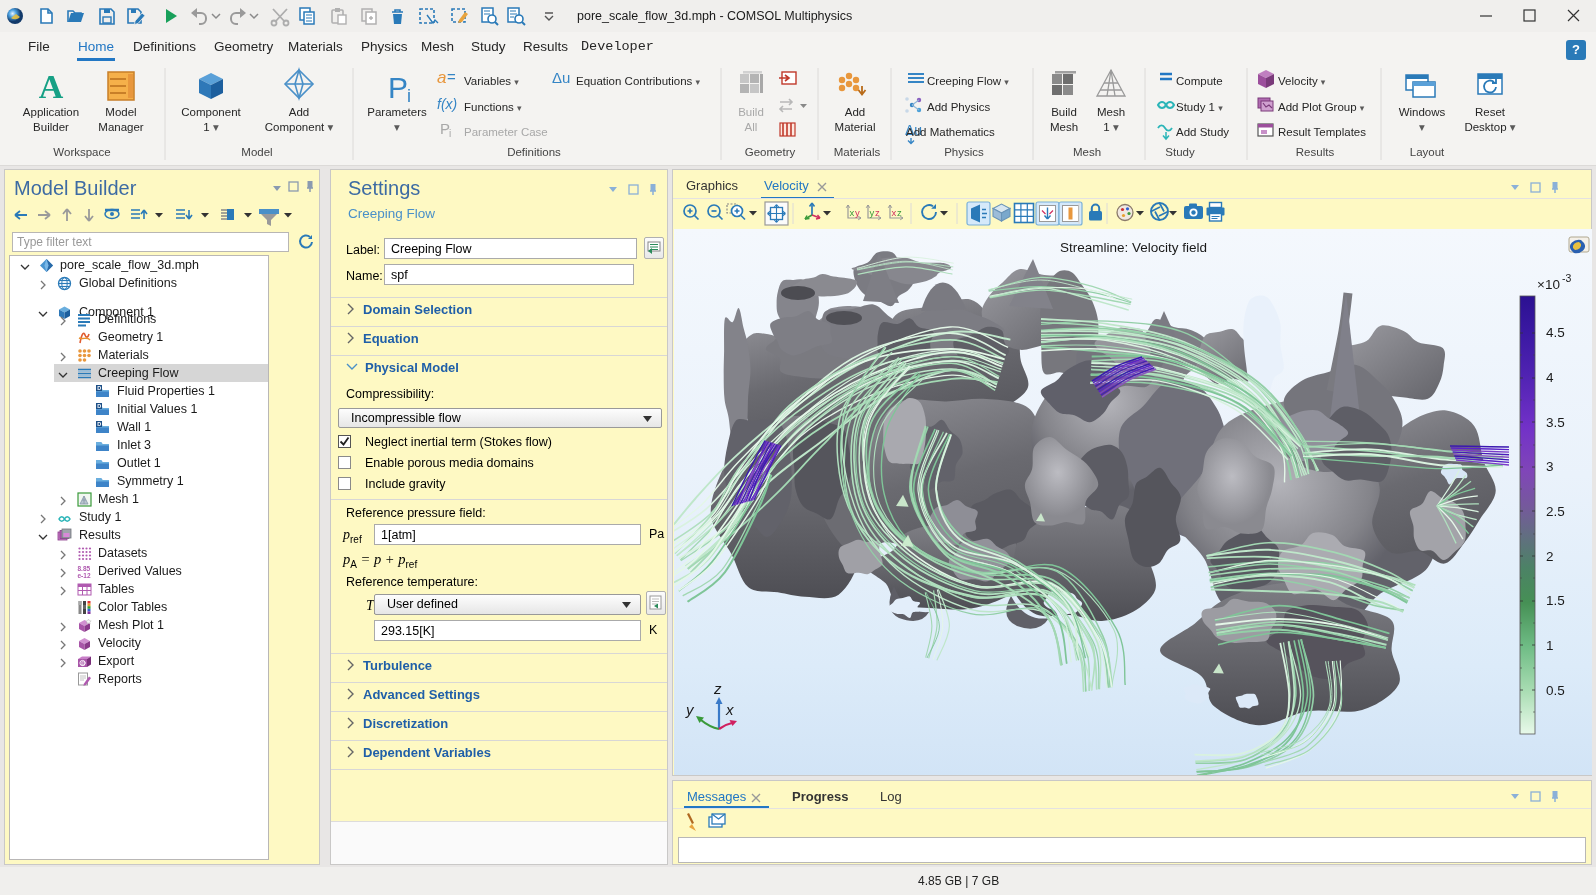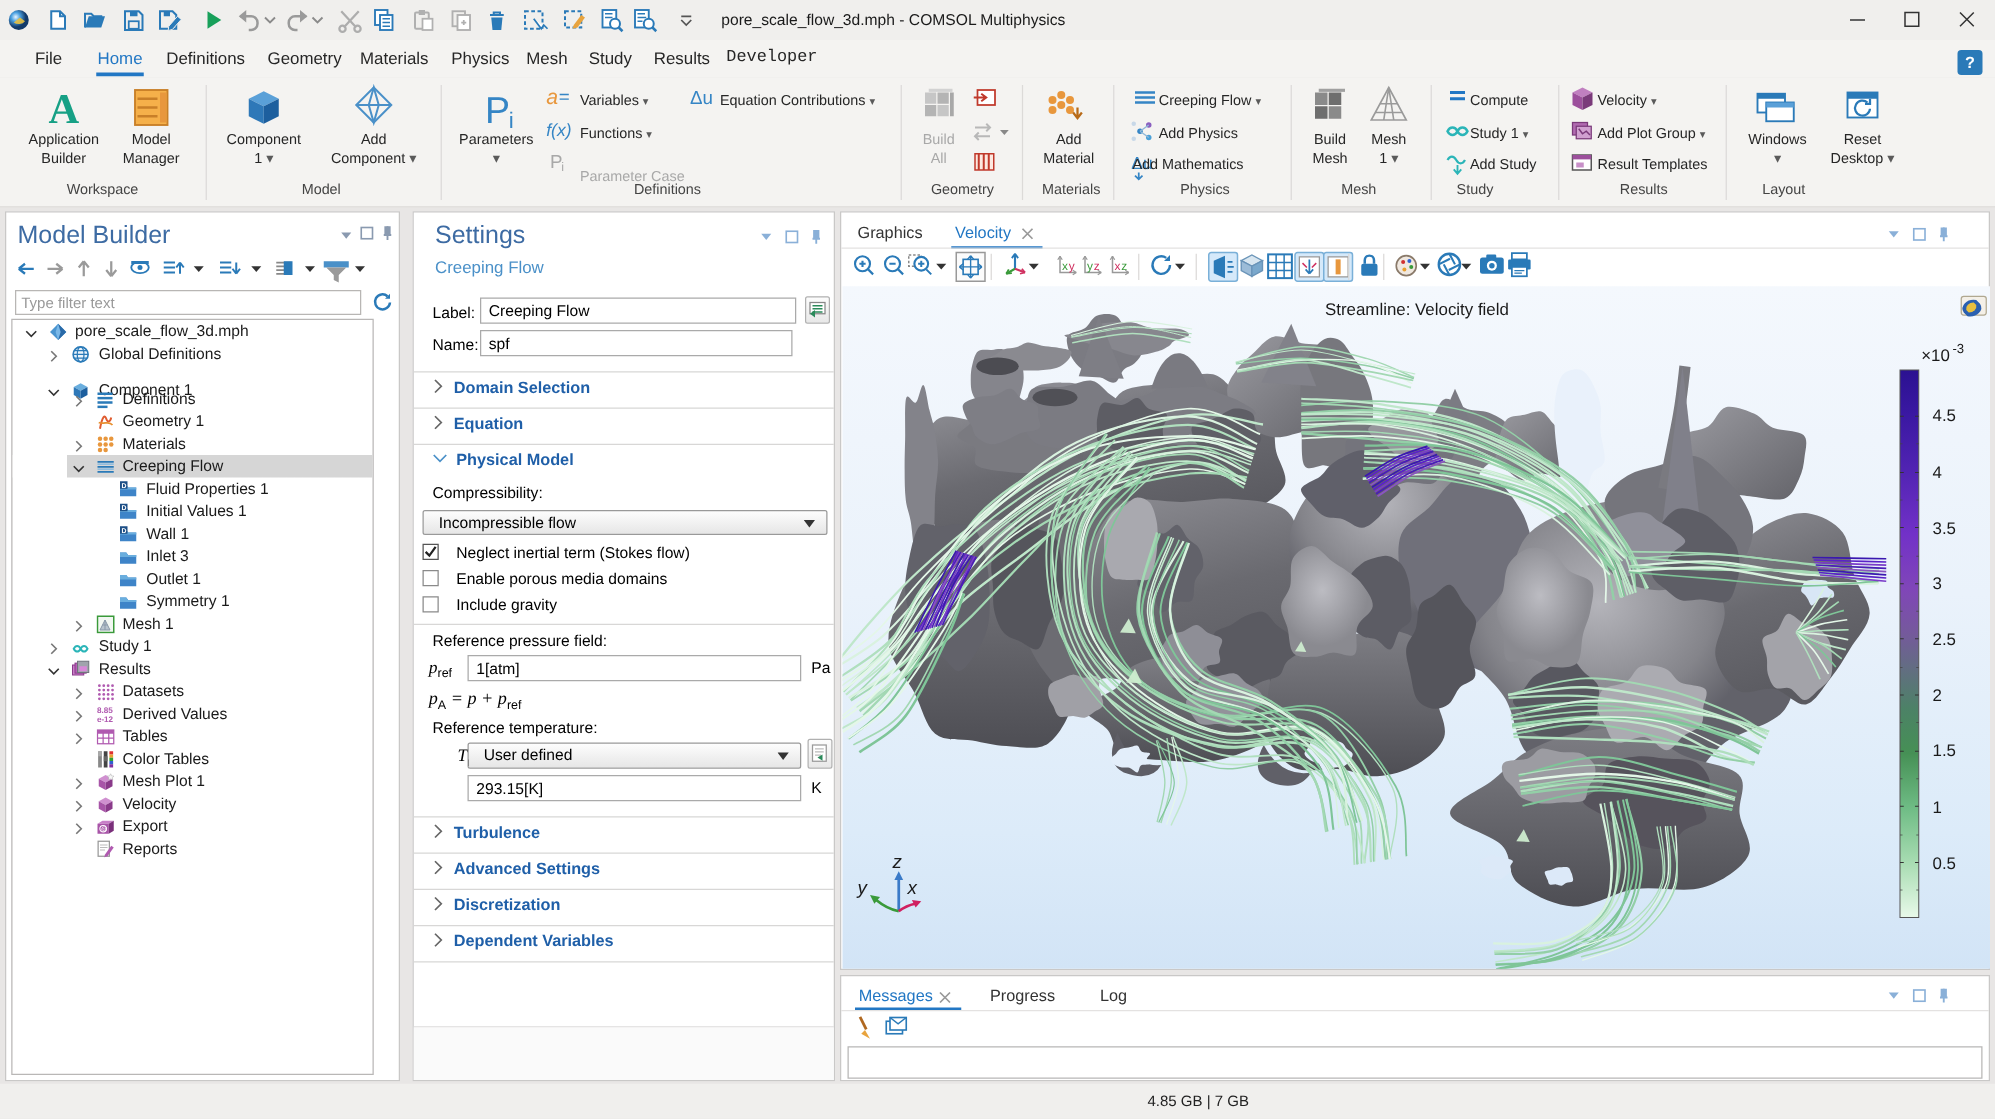--- a/index.html
+++ b/index.html
@@ -4,21 +4,21 @@
 <style>
 * { margin:0; padding:0; box-sizing:border-box; }
 html,body { width:1596px; height:895px; overflow:hidden; font-family:"Liberation Sans", sans-serif; background:#e8e6e5; }
 #titlebar { position:absolute; left:0; top:0; width:1596px; height:32px; background:#f0efed; }
 #menubar { position:absolute; left:0; top:32px; width:1596px; height:30px; background:#f4f3f1; }
 #ribbon { position:absolute; left:0; top:62px; width:1596px; height:104px; background:#f4f3f1; border-bottom:1px solid #dcdad8; }
 .menu-item { position:absolute; top:7px; font-size:13.5px; color:#262626; }
 .rib-label { position:absolute; top:84px; font-size:11.5px; color:#444; width:120px; text-align:center; }
 .rib-big { position:absolute; text-align:center; font-size:11.5px; color:#262626; line-height:15px; }
 .rib-small { position:absolute; font-size:11.5px; color:#262626; height:16px; line-height:16px; white-space:nowrap; }
-.panel { position:absolute; background:#ffffff; border:1px solid #c9c8c7; }
+.panel { position:absolute; background:#fef9c3; border:1px solid #c9c8c7; }
 .ptitle { font-size:20px; color:#3d6ba3; }
 .chev { color:#5a5a5a; }
 #statusbar { position:absolute; left:0; top:867px; width:1596px; height:28px; background:#f0efed; font-size:12px; color:#222; }
 input { font-family:"Liberation Sans", sans-serif; }
 .tb { border:1px solid #aaa; background:#fff; }
 svg { display:block; }
 .trow { position:absolute; left:0; width:314px; height:18px; line-height:18px; }
 .tc { position:absolute; top:2px; }
 .ticon { position:absolute; top:1.5px; }
 .tlabel { position:absolute; top:0; white-space:nowrap; }
@@ -411,21 +411,21 @@
   <div class="rib-big" style="left:239px; top:43px; width:120px;">Add<br>Component <span class="chev">▾</span></div>
   <div class="rib-big" style="left:337px; top:43px; width:120px;">Parameters<br><span class="chev">▾</span></div>
   <div class="rib-big" style="left:691px; top:43px; width:120px; color:#a8a8a8;">Build<br>All</div>
   <div class="rib-big" style="left:795px; top:43px; width:120px;">Add<br>Material</div>
   <div class="rib-big" style="left:1004px; top:43px; width:120px;">Build<br>Mesh</div>
   <div class="rib-big" style="left:1051px; top:43px; width:120px;">Mesh<br>1 <span class="chev">▾</span></div>
   <div class="rib-big" style="left:1362px; top:43px; width:120px;">Windows<br><span class="chev">▾</span></div>
   <div class="rib-big" style="left:1430px; top:43px; width:120px;">Reset<br>Desktop <span class="chev">▾</span></div>
   <div class="rib-small" style="left:464px; top:11px;">Variables <span class="chev" style="font-size:9px;">▾</span></div>
   <div class="rib-small" style="left:464px; top:37px;">Functions <span class="chev" style="font-size:9px;">▾</span></div>
-  <div class="rib-small" style="left:464px; top:62px; color:#a8a8a8;margin-top:10px;">Parameter Case</div>
+  <div class="rib-small" style="left:464px; top:62px; color:#a8a8a8;">Parameter Case</div>
   <div class="rib-small" style="left:576px; top:11px;">Equation Contributions <span class="chev" style="font-size:9px;">▾</span></div>
   <div class="rib-small" style="left:927px; top:11px;">Creeping Flow <span class="chev" style="font-size:9px;">▾</span></div>
   <div class="rib-small" style="left:927px; top:37px;">Add Physics</div>
   <div class="rib-small" style="left:906px; top:62px;">Add Mathematics</div>
   <div class="rib-small" style="left:1176px; top:11px;">Compute</div>
   <div class="rib-small" style="left:1176px; top:37px;">Study 1 <span class="chev" style="font-size:9px;">▾</span></div>
   <div class="rib-small" style="left:1176px; top:62px;">Add Study</div>
   <div class="rib-small" style="left:1278px; top:11px;">Velocity <span class="chev" style="font-size:9px;">▾</span></div>
   <div class="rib-small" style="left:1278px; top:37px;">Add Plot Group <span class="chev" style="font-size:9px;">▾</span></div>
   <div class="rib-small" style="left:1278px; top:62px;">Result Templates</div>
@@ -476,21 +476,21 @@
         <rect x="254" y="39" width="20" height="5" fill="#4a90c8"></rect>
         <path d="M256 44 h16 l-6 6 v6 l-4 -2 v-4 z" fill="#9a9a9a"></path>
       </g>
     <path d="M279 43 l4 4.5 l4 -4.5" fill="#333"></path>
   </svg>
   <input style="position: absolute; left: 7px; top: 62px; width: 277px; height: 20px; border: 1px solid rgb(184, 182, 180); font-size: 12px; padding: 2px 4px; color: rgb(153, 153, 153); background: rgb(255, 255, 255);" value="Type filter text">
   <svg width="20" height="20" style="position:absolute; left:292px; top:62px;">
       <path d="M15 10 a6 6 0 1 1 -2 -5" fill="none" stroke="#2a7ab8" stroke-width="2"></path>
       <path d="M15 3 v4 h-4" fill="#2a7ab8"></path>
     </svg>
-  <div id="tree" style="position:absolute; left:4px; top:85px; width:290px; height:605px; font-size:12.5px; color:#1a1a1a; border:1px solid #b9b7b6; background:#fff; overflow:hidden;">
+  <div id="tree" style="position:absolute; left:4px; top:85px; width:260px; height:605px; font-size:12.5px; color:#1a1a1a; border:1px solid #b9b7b6; background:#fff; overflow:hidden;">
 <div class="trow" style="top:0px;">
         <svg class="tc" style="left:10px;" width="10" height="18">
           <path d="M1 7 l4 4 l4 -4" fill="none" stroke="#333" stroke-width="1.3"></path>
         </svg>
         <svg class="ticon" style="left:29px;" width="15" height="15" viewBox="0 0 15 15">
           <use href="#ic-mph"></use>
         </svg>
         <span class="tlabel" style="left:50px;">pore_scale_flow_3d.mph</span>
       </div>
 <div class="trow" style="top:18px;">
@@ -1231,21 +1231,21 @@
         <path d="M53 40 l-7.5 -1 3 6 z" fill="#d02060"></path>
     </svg>
   </div>
 </div>
 <div id="msg" class="panel" style="left:672px; top:780px; width:920px; height:85px;">
   <div style="position:absolute; left:14px; top:8px; font-size:13px; color:#2277c4;">Messages</div>
   <svg width="12" height="12" style="position:absolute; left:77px; top:11px;">
       <path d="M2 2 l8 8 M10 2 l-8 8" stroke="#999" stroke-width="1.4"></path>
     </svg>
   <div style="position:absolute; left:11px; top:25px; width:85px; height:2px; background:#2277c4;"></div>
-  <div style="position:absolute; left:119px; top:8px; font-size:13px; color:#333;">Progress</div>
+  <div style="position:absolute; left:119px; top:8px; font-size:13px; color:#333;font-weight:bold;">Progress</div>
   <div style="position:absolute; left:207px; top:8px; font-size:13px; color:#333;">Log</div>
   <svg width="60" height="16" viewBox="0 0 60 16" style="position:absolute; left:836px; top:8px;">
     <path d="M2 5 l8 0 l-4 5 z" fill="#8ab0d8"></path>
     <rect x="22" y="3" width="9" height="9" fill="none" stroke="#8ab0d8" stroke-width="1.3"></rect>
     <path d="M46 2 v7 m-3 0 h6 m-3 0 v4" stroke="#8ab0d8" stroke-width="1.5" fill="none"></path>
       <rect x="43.5" y="2" width="5" height="7" fill="#8ab0d8"></rect>
   </svg>
   <div style="position:absolute; left:0; top:27px; width:918px; height:1px; background:#e4e2e1;"></div>
   <svg width="60" height="24" style="position:absolute; left:8px; top:30px;">
     <path d="M8 2 l5 10 l-2 1 l-5 -10 z" fill="#b06820"></path>

